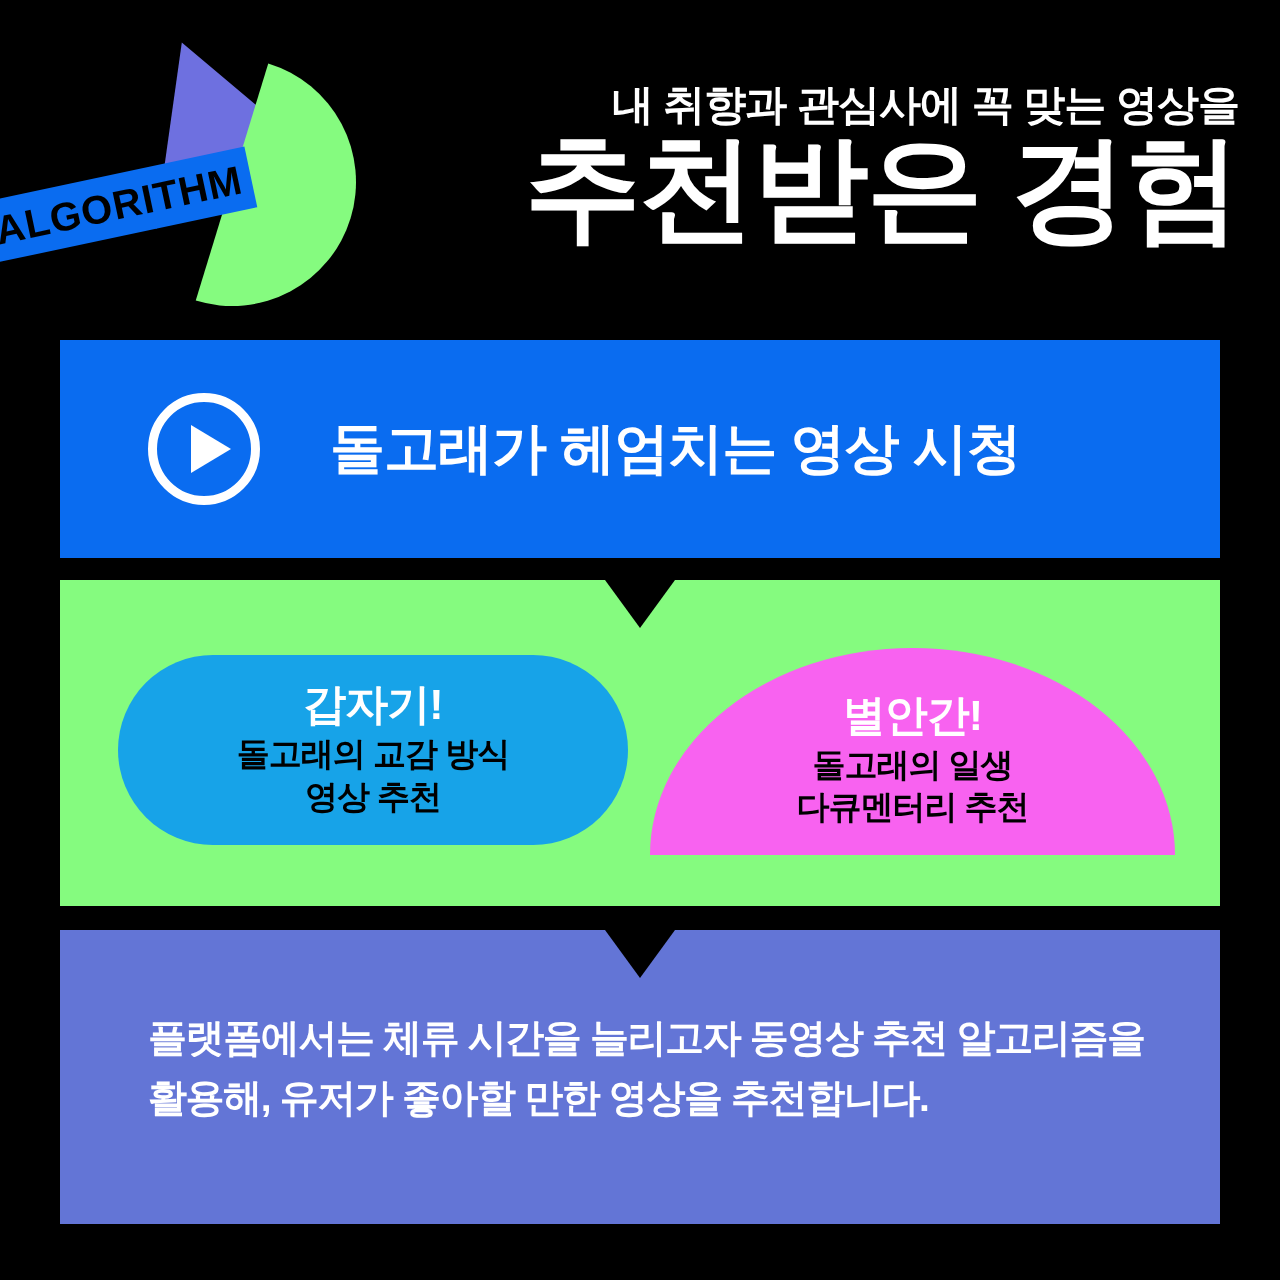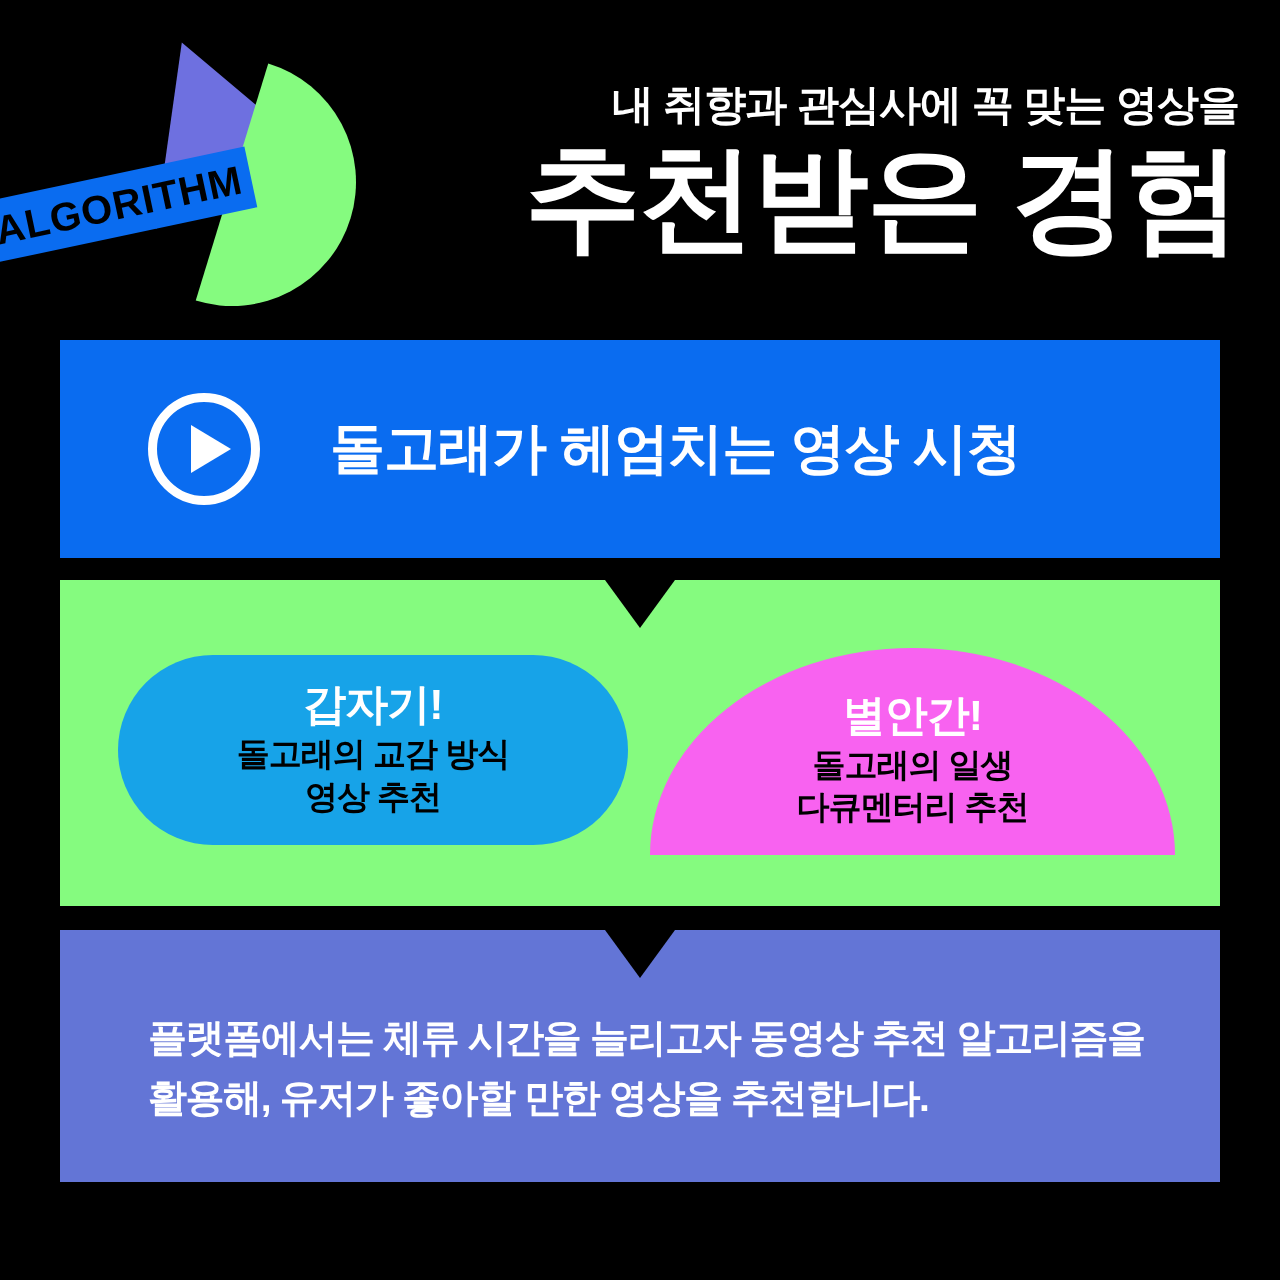--- a/index.html
+++ b/index.html
@@ -79,21 +79,20 @@
     letter-spacing: -1px;
     line-height: 1.1;
     white-space: nowrap;
   }
   .header-title {
     color: #ffffff;
     font-size: 116px;
     font-weight: 900;
     letter-spacing: -2px;
     line-height: 1.05;
-    margin-top: 10px;
     white-space: nowrap;
   }
 
   
   .panel {
     position: absolute;
     left: 60px;
     width: 1160px;
   }
 
@@ -205,21 +204,21 @@
     letter-spacing: -1px;
     line-height: 1.28;
     text-align: center;
     margin-top: 6px;
     white-space: pre-line;
   }
 
   
   .section-purple {
     top: 930px;
-    height: 252px;
+    height: 294px;
     background: #6375d6;
   }
   .purple-text {
     position: absolute;
     left: 88px;
     top: 78px;
     width: 1010px;
     color: #ffffff;
     font-size: 39px;
     font-weight: 700;

